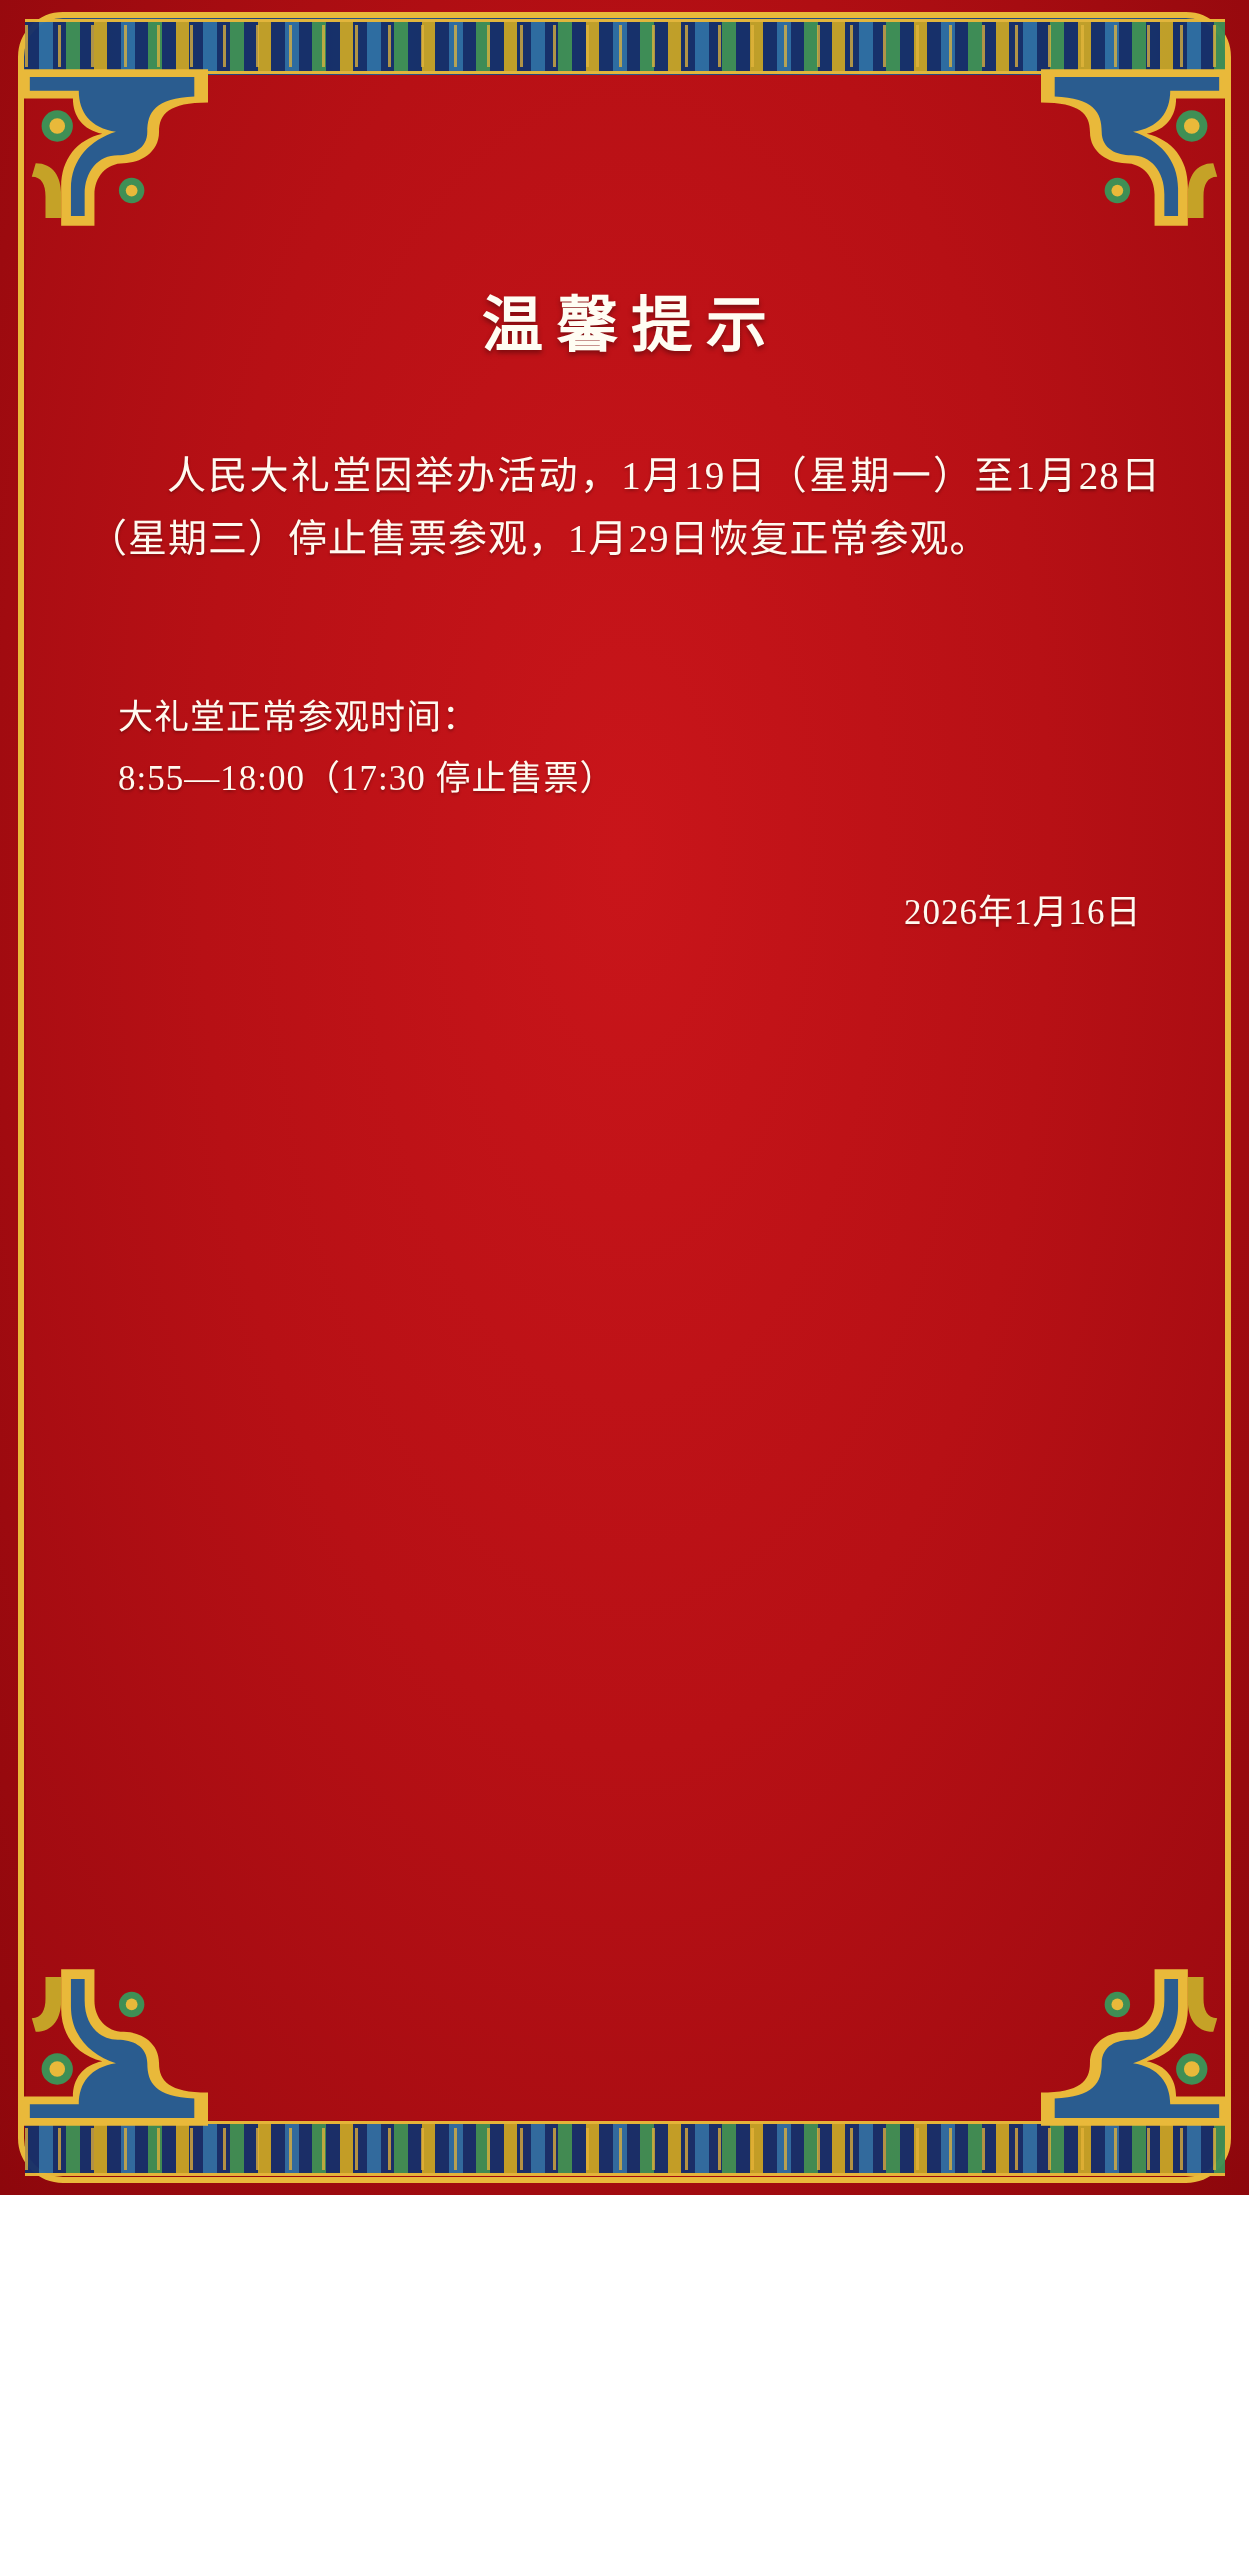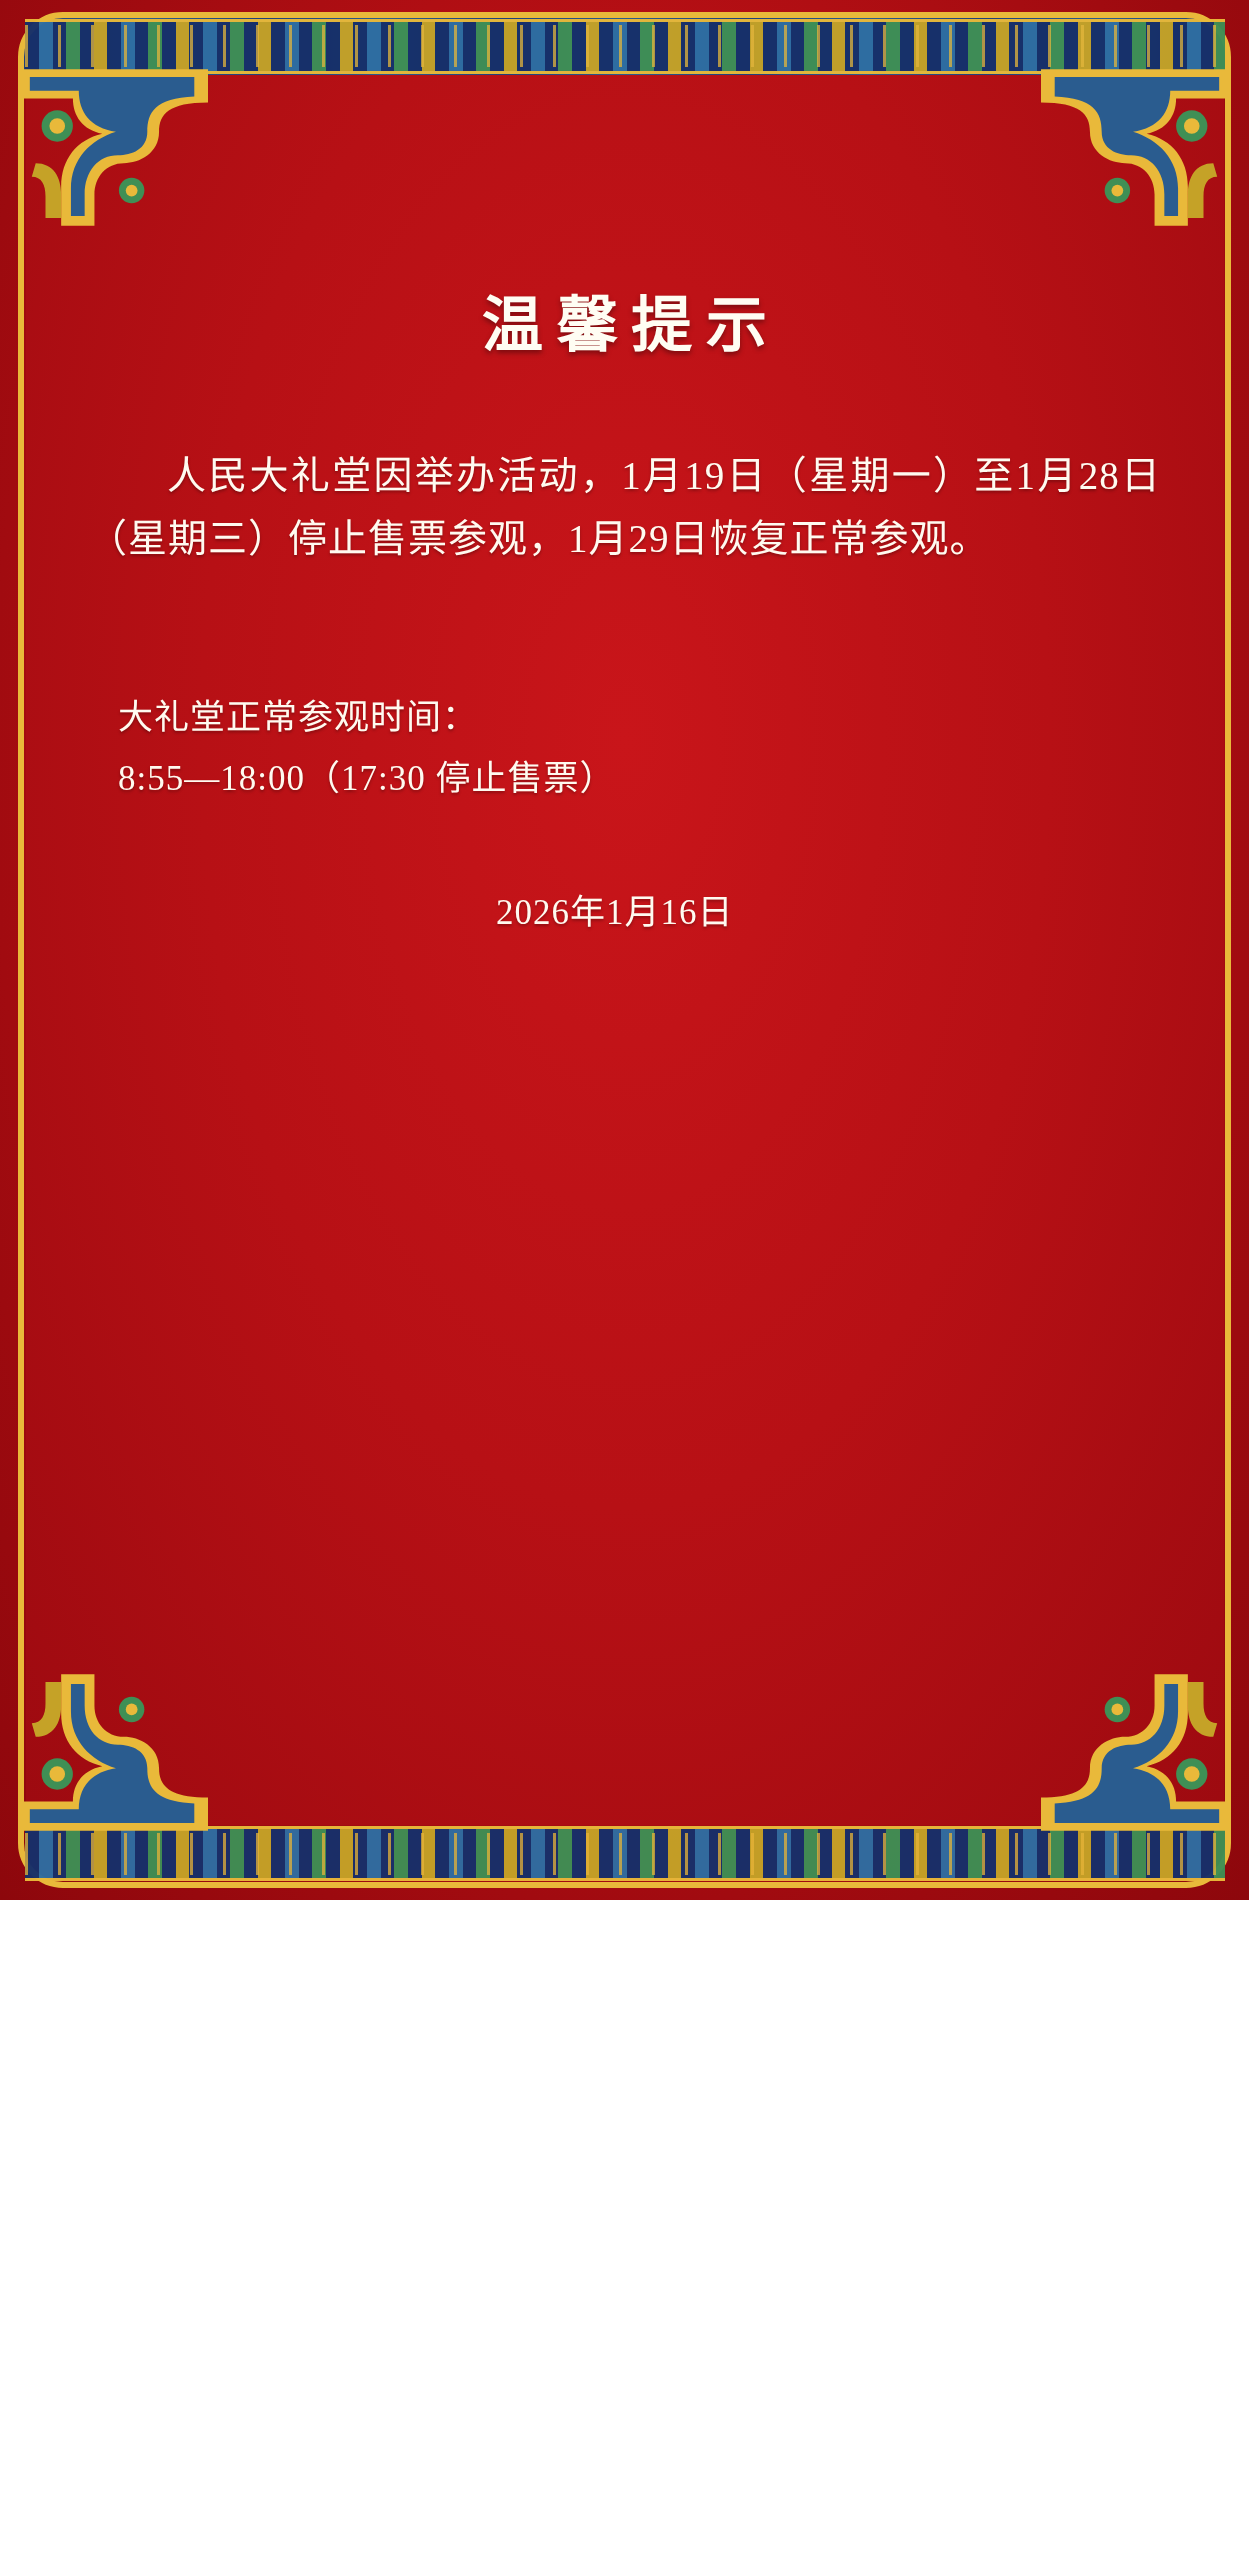--- a/index.html
+++ b/index.html
@@ -10,21 +10,21 @@
   body {
     width: 1249px;
     height: 2576px;
     overflow: hidden;
     font-family: "Liberation Serif", "DejaVu Serif", serif;
   }
 
   .poster {
     position: relative;
     width: 1249px;
-    height: 1900px;
+    height: 2195px;
     background: radial-gradient(ellipse at 50% 40%, #c9151a 0%, #b50f14 45%, #9c0a0f 78%, #8d070c 100%);
     box-sizing: border-box;
     overflow: hidden;
   }
 
   
   .frame-outer {
     position: absolute;
     left: 17.7px; top: 11.8px; right: 17.7px; bottom: 11.8px;
     border: 6.9px solid #e9b93a;
@@ -123,21 +123,21 @@
     margin-left: 30px;
     font-size: 35px;
     line-height: 1.72;
     color: #fffaf0;
     letter-spacing: 1px;
     text-shadow: 0 2px 2.9px rgba(0,0,0,.28);
   }
   .info-line { white-space: pre; }
   .date-line {
     margin-top: 74px;
-    text-align: center;
+    text-align: right;
     padding-right: 19.6px;
     font-size: 35px;
     color: #fffaf0;
     letter-spacing: 1px;
     text-shadow: 0 2px 2.9px rgba(0,0,0,.28);
   }
 </style>
 </head>
 <body>
 

